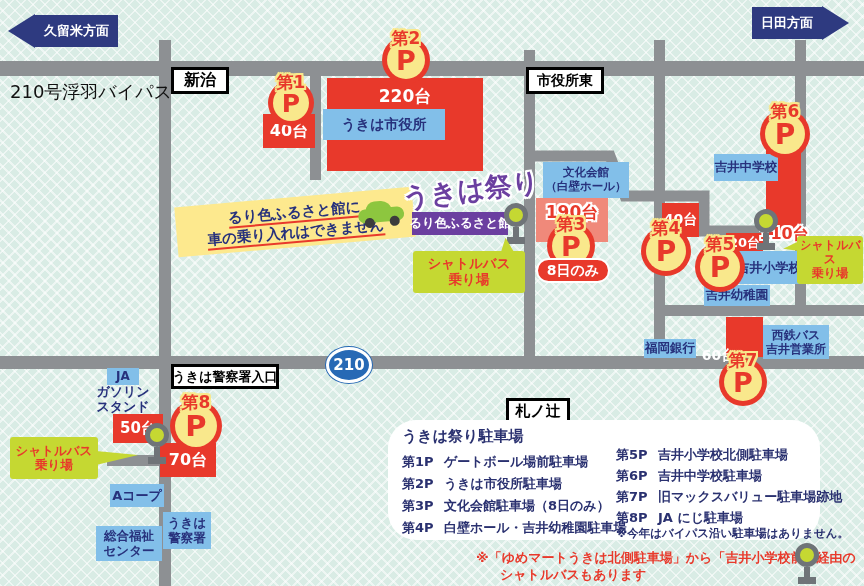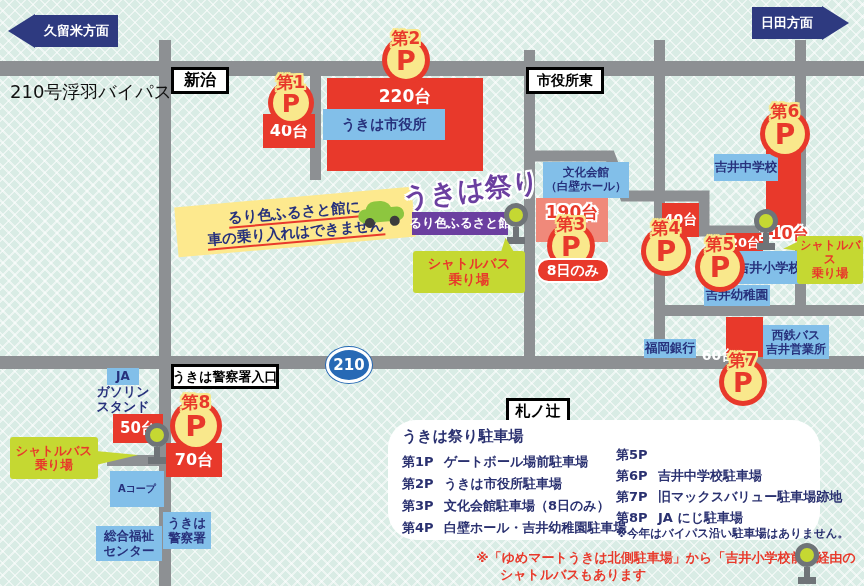--- a/index.html
+++ b/index.html
@@ -208,38 +208,38 @@
         <div class="inner" style="width:38px;height:38px;font-size:27px;">P</div>
       </div>
   </div>
 
   <div class="bld" style="left:107px;top:368px;width:32px;height:17px;font-size:12px;">JA</div>
   <div class="navytxt" style="left:94px;top:385px;width:58px;font-size:13px;">
     <div>ガソリン</div>
     <div>スタンド</div>
   </div>
   <div class="capbox" style="left:113px;top:414px;width:50px;height:29px;font-size:15px;">50台</div>
-  <div class="capbox" style="left:166px;top:443px;width:56px;height:34px;font-size:16px;">70台</div>
+  <div class="capbox" style="left:160px;top:443px;width:56px;height:34px;font-size:16px;">70台</div>
   <div class="pbadge" style="left:170px;top:394px;">
     <div class="num">第8</div>
     <div class="circ" style="width:52px;height:52px;">
         <div class="inner" style="width:42px;height:42px;font-size:29px;">P</div>
       </div>
   </div>
   <div class="busstop" style="left:144px;top:423px;">
     <div class="head"></div>
       <div class="pole"></div>
       <div class="base"></div>
   </div>
   <div class="bubble" style="left:10px;top:437px;width:88px;height:42px;font-size:12.5px;">
     <span class="tail" style="right:-40px;top:14px;border-left:42px solid #c5d832;border-top:4px solid transparent;border-bottom:10px solid transparent;"></span>
     <span>シャトルバス</span>
     <span>乗り場</span>
   </div>
-  <div class="bld" style="left:110px;top:471px;width:54px;height:36px;font-size:10px;">Aコープ</div>
+  <div class="bld" style="left:110px;top:484px;width:54px;height:23px;font-size:13px;">Aコープ</div>
   <div class="bld" style="left:96px;top:526px;width:66px;height:35px;font-size:12.5px;">
     <span>総合福祉</span>
     <span>センター</span>
   </div>
   <div class="bld" style="left:163px;top:512px;width:48px;height:37px;font-size:12.5px;">
     <span>うきは</span>
     <span>警察署</span>
   </div>
 
   <div class="panel" style="left:388px;top:420px;width:432px;height:120px;">
@@ -255,20 +255,21 @@
     <div class="lrow" style="left:14px;top:77px;">
       <span class="code">第3P</span>
         <span>文化会館駐車場（8日のみ）</span>
     </div>
     <div class="lrow" style="left:14px;top:99px;">
       <span class="code">第4P</span>
         <span>白壁ホール・吉井幼稚園駐車場</span>
     </div>
     <div class="lrow" style="left:228px;top:26px;">
       <span class="code">第5P</span>
+        <span>吉井小学校北側駐車場</span>
     </div>
     <div class="lrow" style="left:228px;top:47px;">
       <span class="code">第6P</span>
         <span>吉井中学校駐車場</span>
     </div>
     <div class="lrow" style="left:228px;top:68px;">
       <span class="code">第7P</span>
         <span>旧マックスバリュー駐車場跡地</span>
     </div>
     <div class="lrow" style="left:228px;top:89px;">

